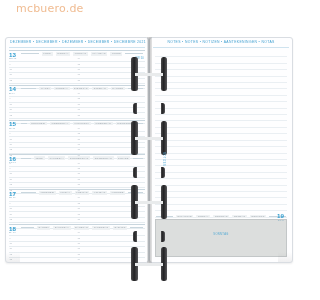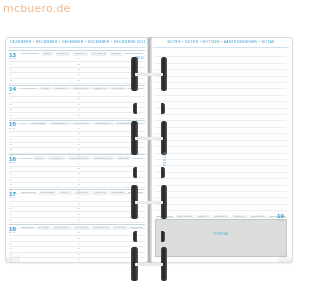--- a/index.html
+++ b/index.html
@@ -6,21 +6,21 @@
   body{
     width:300px;height:300px;
     background:#ffffff;
     font-family:"Liberation Sans", sans-serif;
     overflow:hidden;
     position:relative;
   }
 
   
   #watermark{
-    position:absolute;left:3px;top:2px;
+    position:absolute;left:16px;top:2px;
     font-size:11px;letter-spacing:.2px;
     color:#f0bc92;
     font-family:"DejaVu Sans", sans-serif;
     user-select:none;
   }
 
   
   #book{
     position:absolute;left:5px;top:37px;
     width:288px;height:226px;

